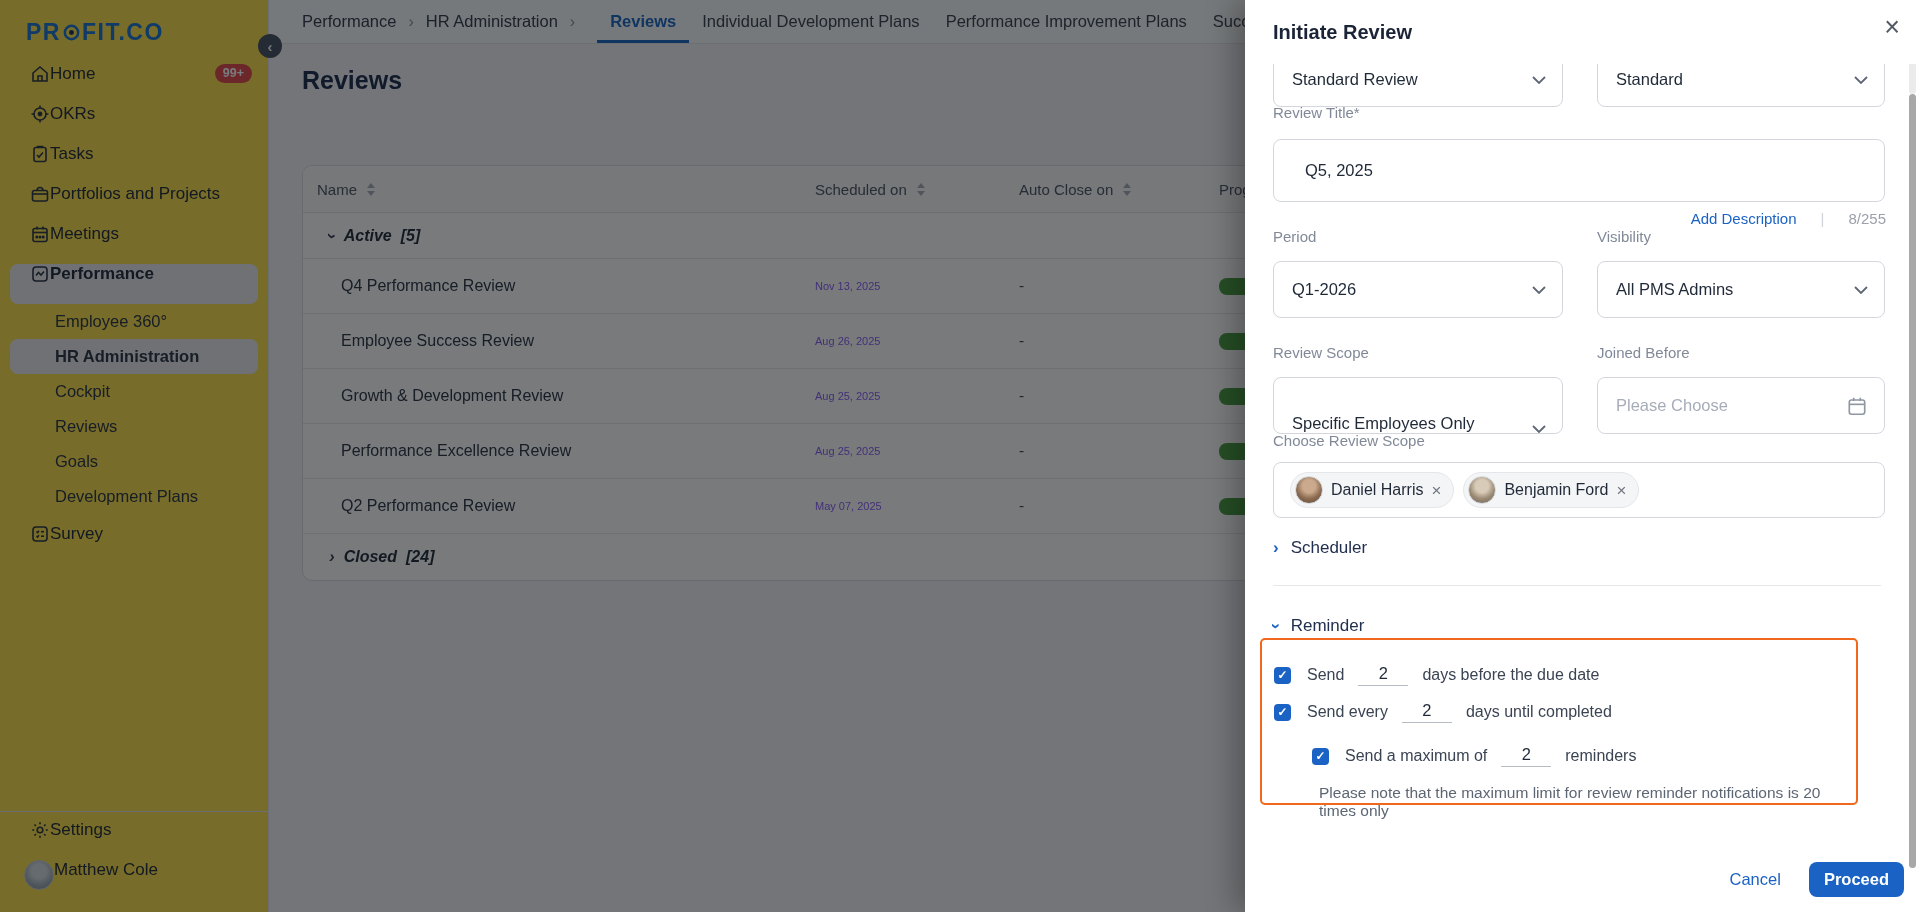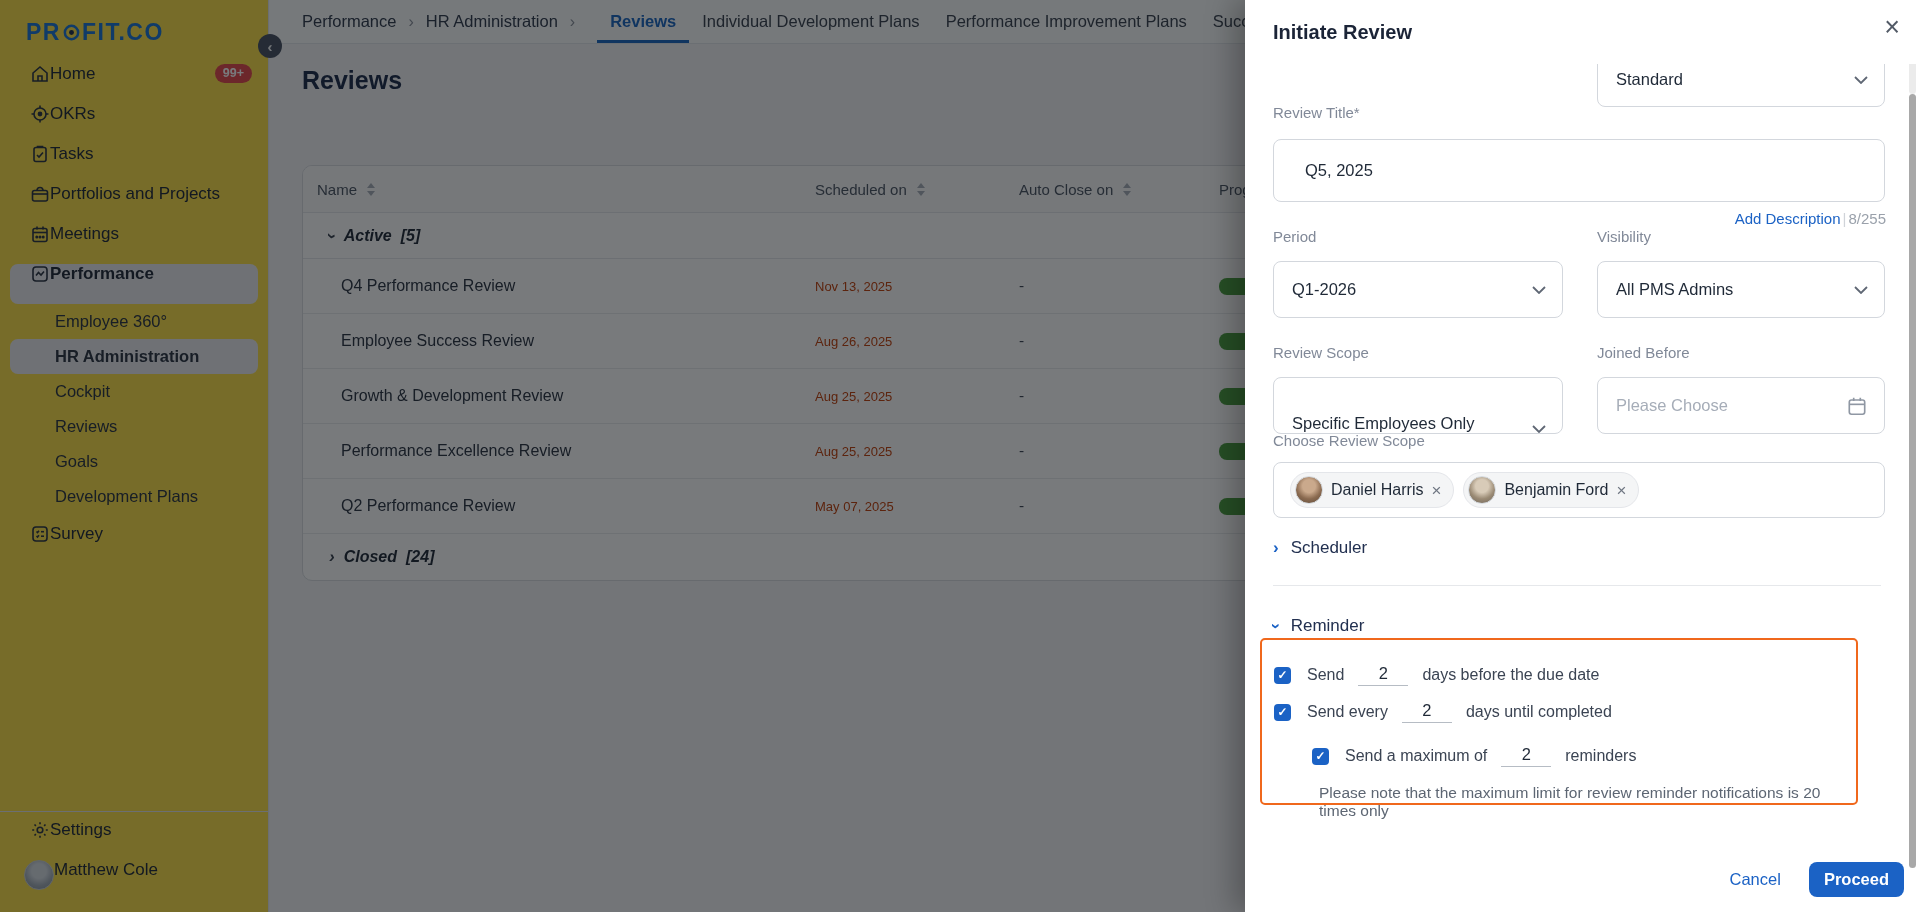--- a/index.html
+++ b/index.html
@@ -42,40 +42,40 @@
   .sort i { display:block; width:0; height:0; border-left:4px solid transparent; border-right:4px solid transparent; }
   .sort .up { border-bottom:5px solid #a7aeb8; }
   .sort .down { border-top:5px solid #a7aeb8; }
   .group-row { height:46px; display:flex; align-items:center; padding-left:26px; gap:9px; font-size:16px; color:#1f2937; cursor:pointer; border-bottom:1px solid #e5e7eb;font-style:italic; }
   .group-row .glabel { font-weight:700; }
   .group-row .gcount { font-weight:600; }
   .chev { color:#39424f; font-size:17px; font-weight:600; display:inline-block; }
   .chev.down { transform:rotate(90deg); }
   .data-row { height:55px; border-bottom:1px solid #e9ebee; cursor:pointer; }
   .data-row .c1 { padding-left:38px; font-size:16px; color:#2a3342; }
-  .data-row .c2 { font-size:13px; color:#c2410c; }
+  .data-row .c2 { font-size:11px; color:#8b5cf6; }
   .data-row .c3 { font-size:15.5px; color:#3d4654; }
   .pbar { width:120px; height:17px; border-radius:8px; background:#4a9e3f; }
   .closed-row { border-bottom:none; }
 
   
   .overlay { position:absolute; inset:0; background:rgba(10,12,16,0.55); z-index:50; }
 
   
   .drawer { position:absolute; left:1245px; top:0; width:675px; height:912px; background:#fff; z-index:60; box-shadow:-10px 0 28px rgba(0,0,0,0.28); }
   .drawer .abs { position:absolute; }
   .dz-header { left:0; top:0; width:675px; height:64px; background:#fff; z-index:3; }
   .dz-title { position:absolute; left:28px; top:21px; font-size:20px; font-weight:700; color:#1b2437; }
   .dz-close { position:absolute; right:20px; top:14px; font-size:27px; color:#525a66; cursor:pointer; line-height:1; }
   .fld-label { font-size:15px; color:#818998; }
   .selbox { border:1px solid #d3d7dd; border-radius:8px; background:#fff; display:flex; align-items:center; justify-content:space-between; padding:0 16px 0 18px; font-size:16.5px; color:#1f2937; cursor:pointer; }
   .selbox .ph { color:#a6adb8; }
   .chevdn { width:14px; height:8px; flex:none; }
   .inp-title { border:1px solid #d3d7dd; border-radius:8px; display:flex; align-items:center; padding-left:31px; font-size:16.5px; color:#1f2937; cursor:text; }
-  .desc-row { display:flex; align-items:flex-start; gap:2px; font-size:15px; }
+  .desc-row { display:flex; align-items:flex-start; gap:24px; font-size:15px; }
   .desc-link { color:#1b62c5; cursor:pointer; }
   .desc-sep { color:#d0d4d9; }
   .desc-count { color:#9aa1ab; }
   .chipbox { border:1px solid #d3d7dd; border-radius:8px; display:flex; align-items:center; padding-left:16px; gap:9px; cursor:text; }
   .chip { height:36px; display:flex; align-items:center; gap:8px; background:#f4f5f6; border:1px solid #e4e6ea; border-radius:18px; padding:0 12px 0 4px; font-size:16px; color:#1f2937; cursor:pointer;justify-content:flex-end; }
   .chip .cav { width:28px; height:28px; border-radius:50%; flex:none; border:1px solid #d6dbe0; }
   .cav1 { background:radial-gradient(circle at 50% 35%, #caa98c 0 30%, #8a6a50 60%, #5d4a3a 100%); }
   .cav2 { background:radial-gradient(circle at 50% 35%, #d8cbb8 0 30%, #9a8a74 60%, #6b6258 100%); }
   .chip-x { color:#6f7682; font-size:17px; cursor:pointer; line-height:1; }
   .section-head { display:flex; align-items:center; gap:12px; font-size:17px; font-weight:500; color:#223050; cursor:pointer; }
@@ -323,20 +323,26 @@
         <span class="glabel">Closed</span>
         <span class="gcount">[24]</span>
       </div>
     </div>
   </div>
 
   <div class="overlay"></div>
 
   <section class="drawer">
 
+    <div class="abs selbox" style="left:28px; top:52px; width:290px; height:55px;">
+      <span>Standard Review</span>
+      <svg class="chevdn" viewBox="0 0 14 8" fill="none" stroke="#5f6774" stroke-width="1.8">
+          <path d="M1 1 L7 7 L13 1"></path>
+        </svg>
+    </div>
     <div class="abs selbox" style="left:352px; top:52px; width:288px; height:55px;">
       <span>Standard</span>
       <svg class="chevdn" viewBox="0 0 14 8" fill="none" stroke="#5f6774" stroke-width="1.8">
           <path d="M1 1 L7 7 L13 1"></path>
         </svg>
     </div>
 
     <div class="abs dz-header">
       <div class="dz-title">Initiate Review</div>
       <div class="dz-close">×</div>

